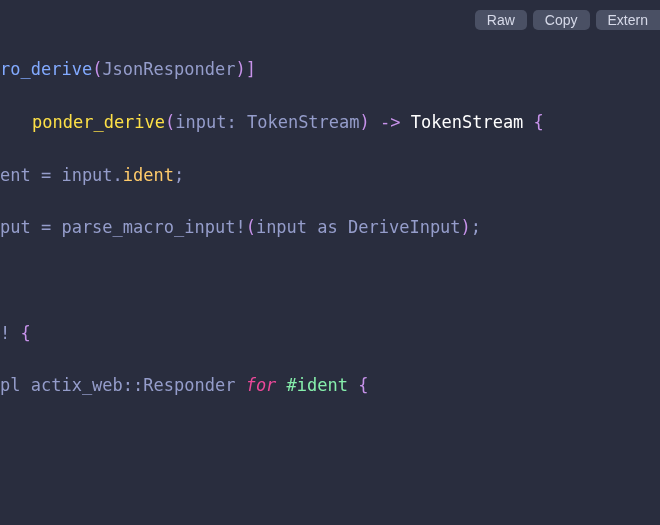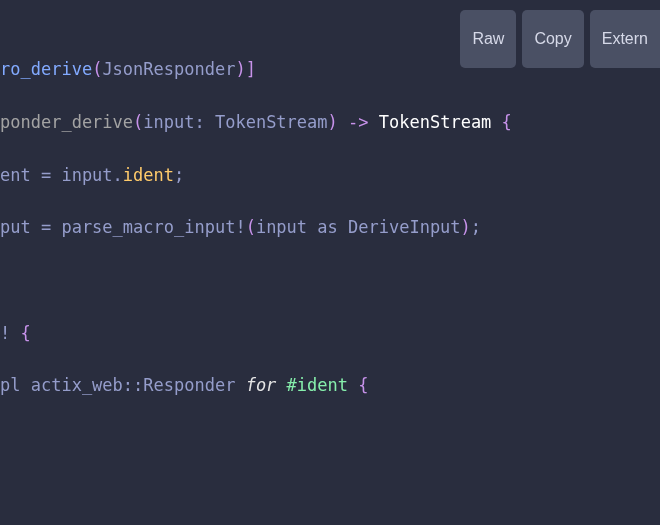--- a/index.html
+++ b/index.html
@@ -20,46 +20,46 @@
     right: 0;
     display: flex;
     gap: 6px;
     z-index: 10;
   }
   .toolbar button {
     background: #4a5064;
     color: #d6d9e8;
     border: none;
     border-radius: 5px;
-    padding: 20px 12px;
+    padding: 2px 12px;
     font-family: -apple-system, BlinkMacSystemFont, 'Segoe UI', sans-serif;
-    font-size: 16px;
+    font-size: 14px;
     cursor: pointer;
   }
   .toolbar button:last-child {
     border-top-right-radius: 0;
     border-bottom-right-radius: 0;
     text-align: center;
   }
   .code {
     padding-top: 30px;
     white-space: pre;
     font-variant-ligatures: none;
     overflow: hidden;
   }
   .line {
     display: block;
     white-space: pre;
   }
-  .c-fn { color: #a3a3a3; }
+  .c-fn { color: #fde047; margin-left: 32px; }
   .c-macro { color: #82aaff; }
   .c-brace { color: #c792ea; }
   .c-paren { color: #c792ea; }
   .c-arrow { color: #c792ea; }
-  .c-kw { color: #e5e5e5; font-style: italic; }
+  .c-kw { color: #ec4899; font-style: italic; }
   .c-iden { color: #ffcb6b; }
   .c-meta { color: #c792ea; }
   .c-plain { color: #ffffff; }
   .c-dim { color: #959dcb; }
   .c-special { color: #86efac; }
 </style>
 </head>
 <body>
 
 <div class="toolbar">

